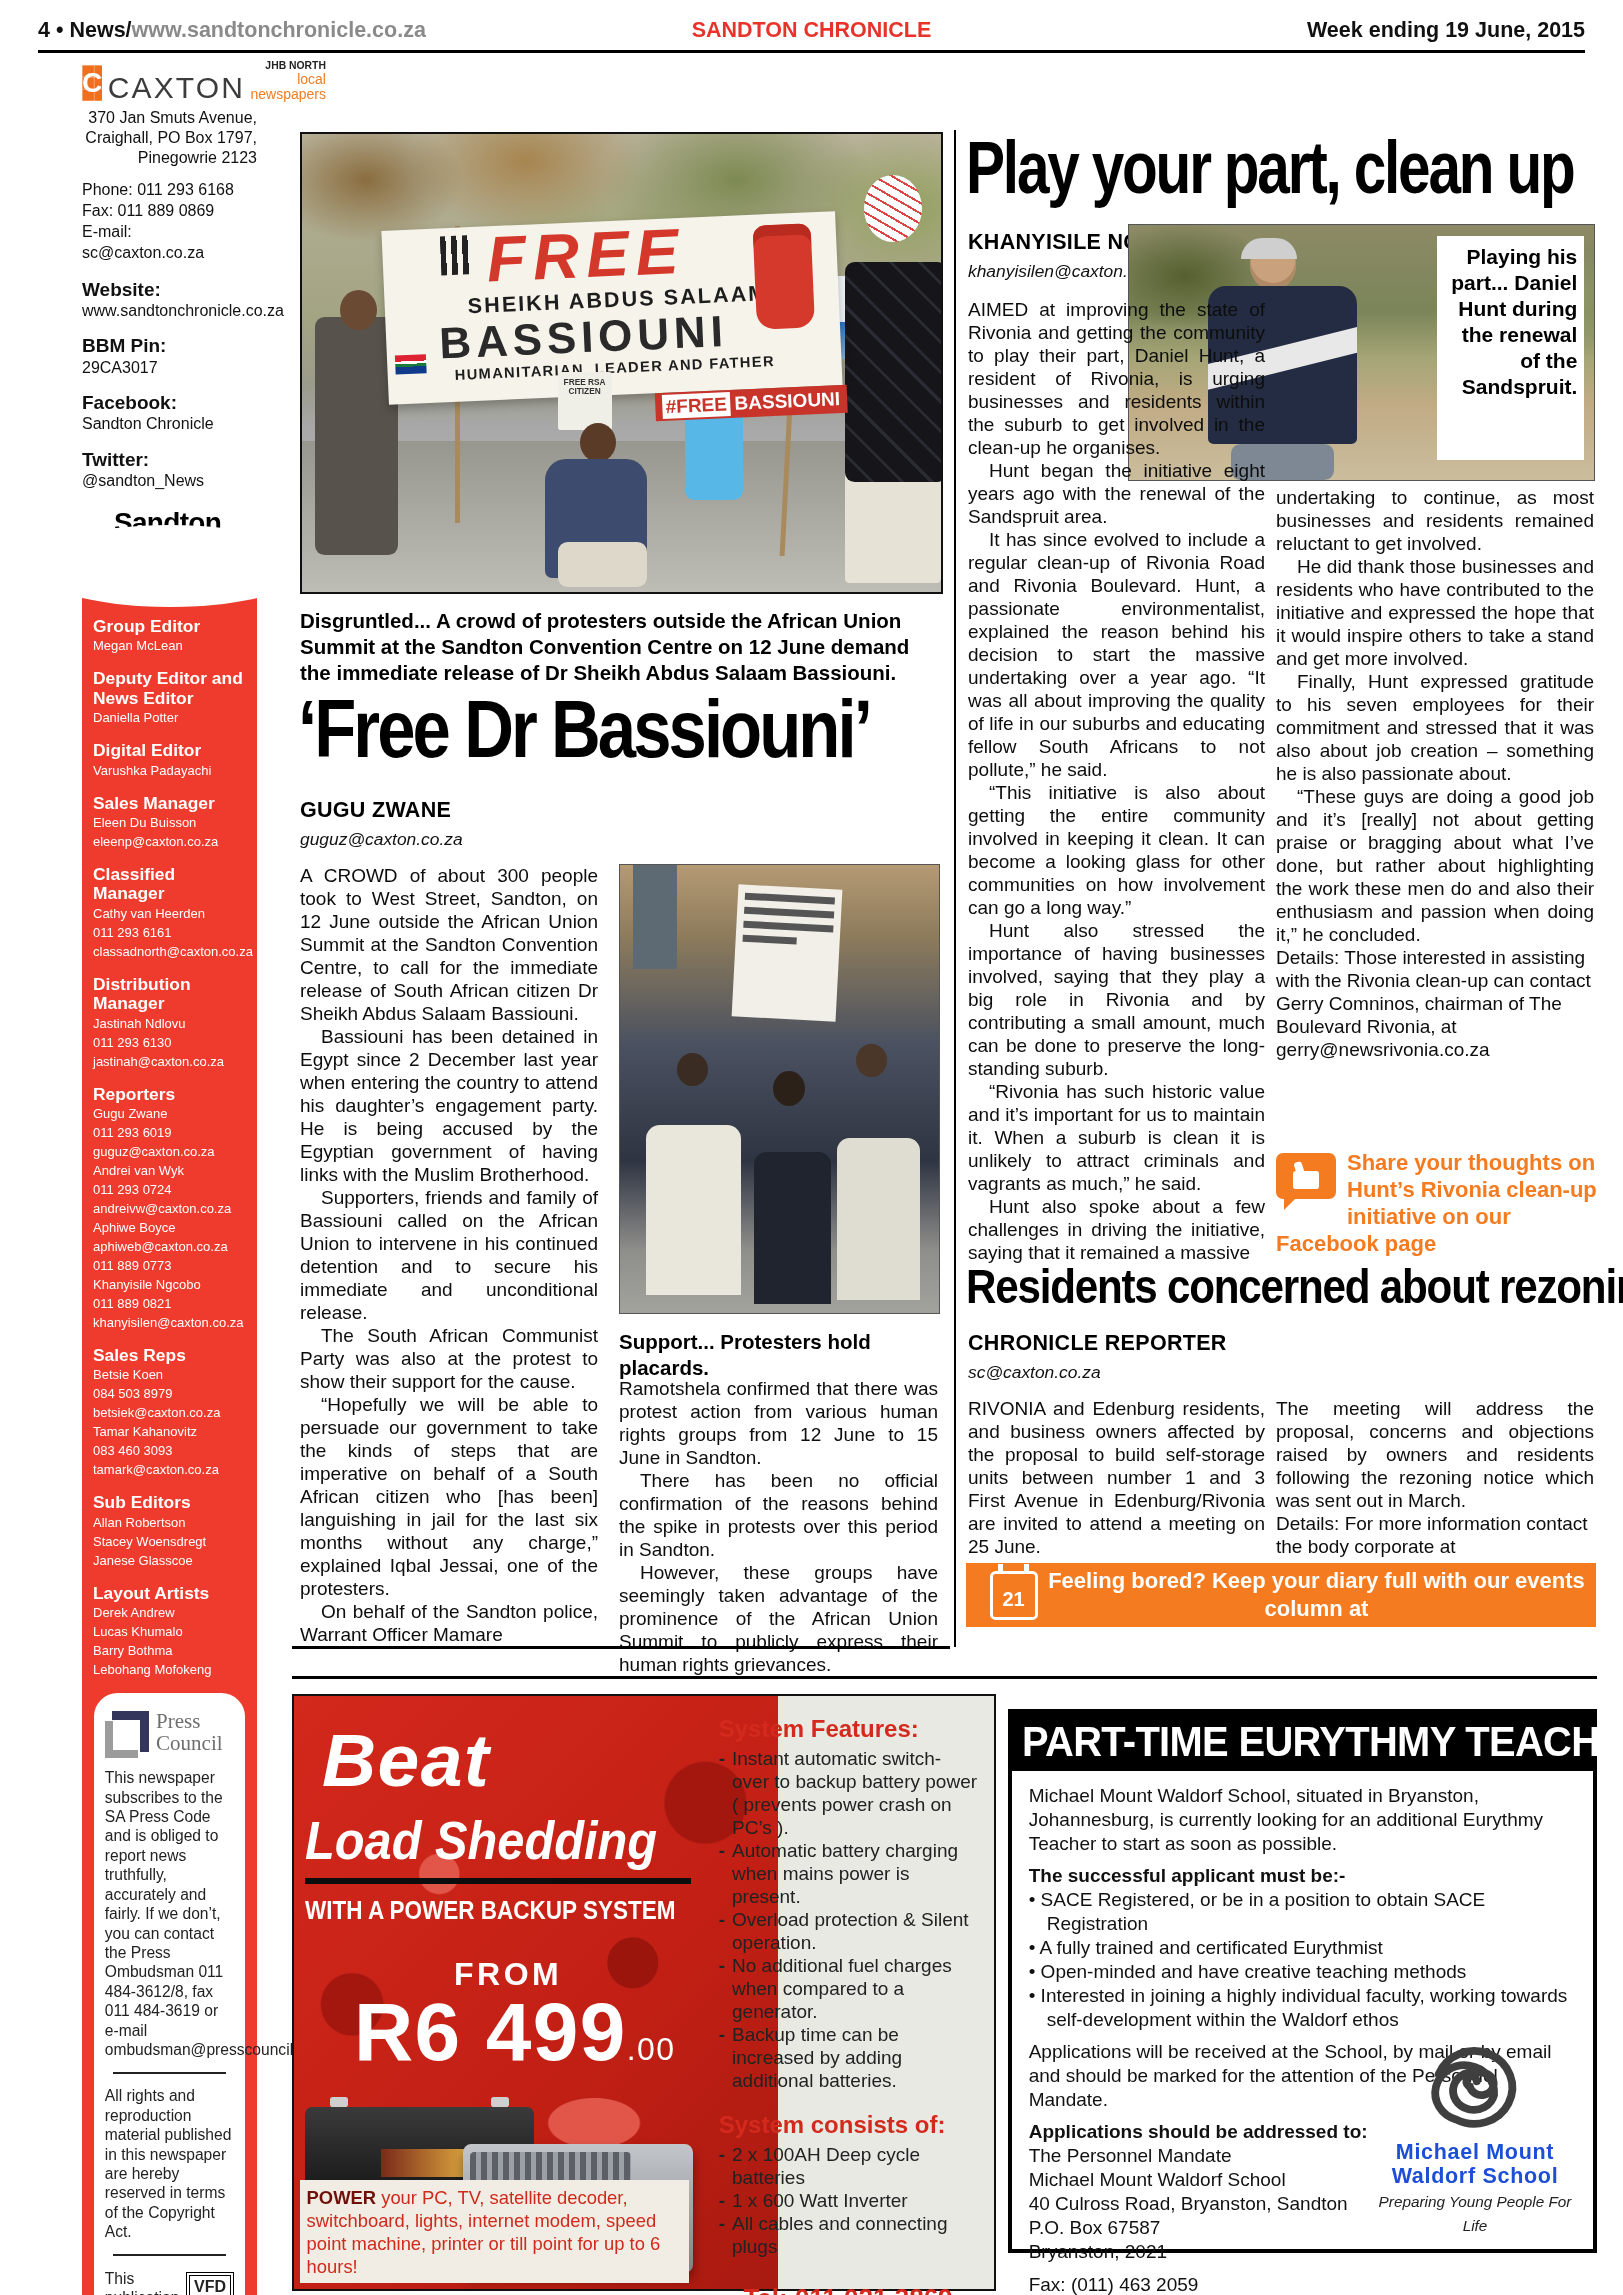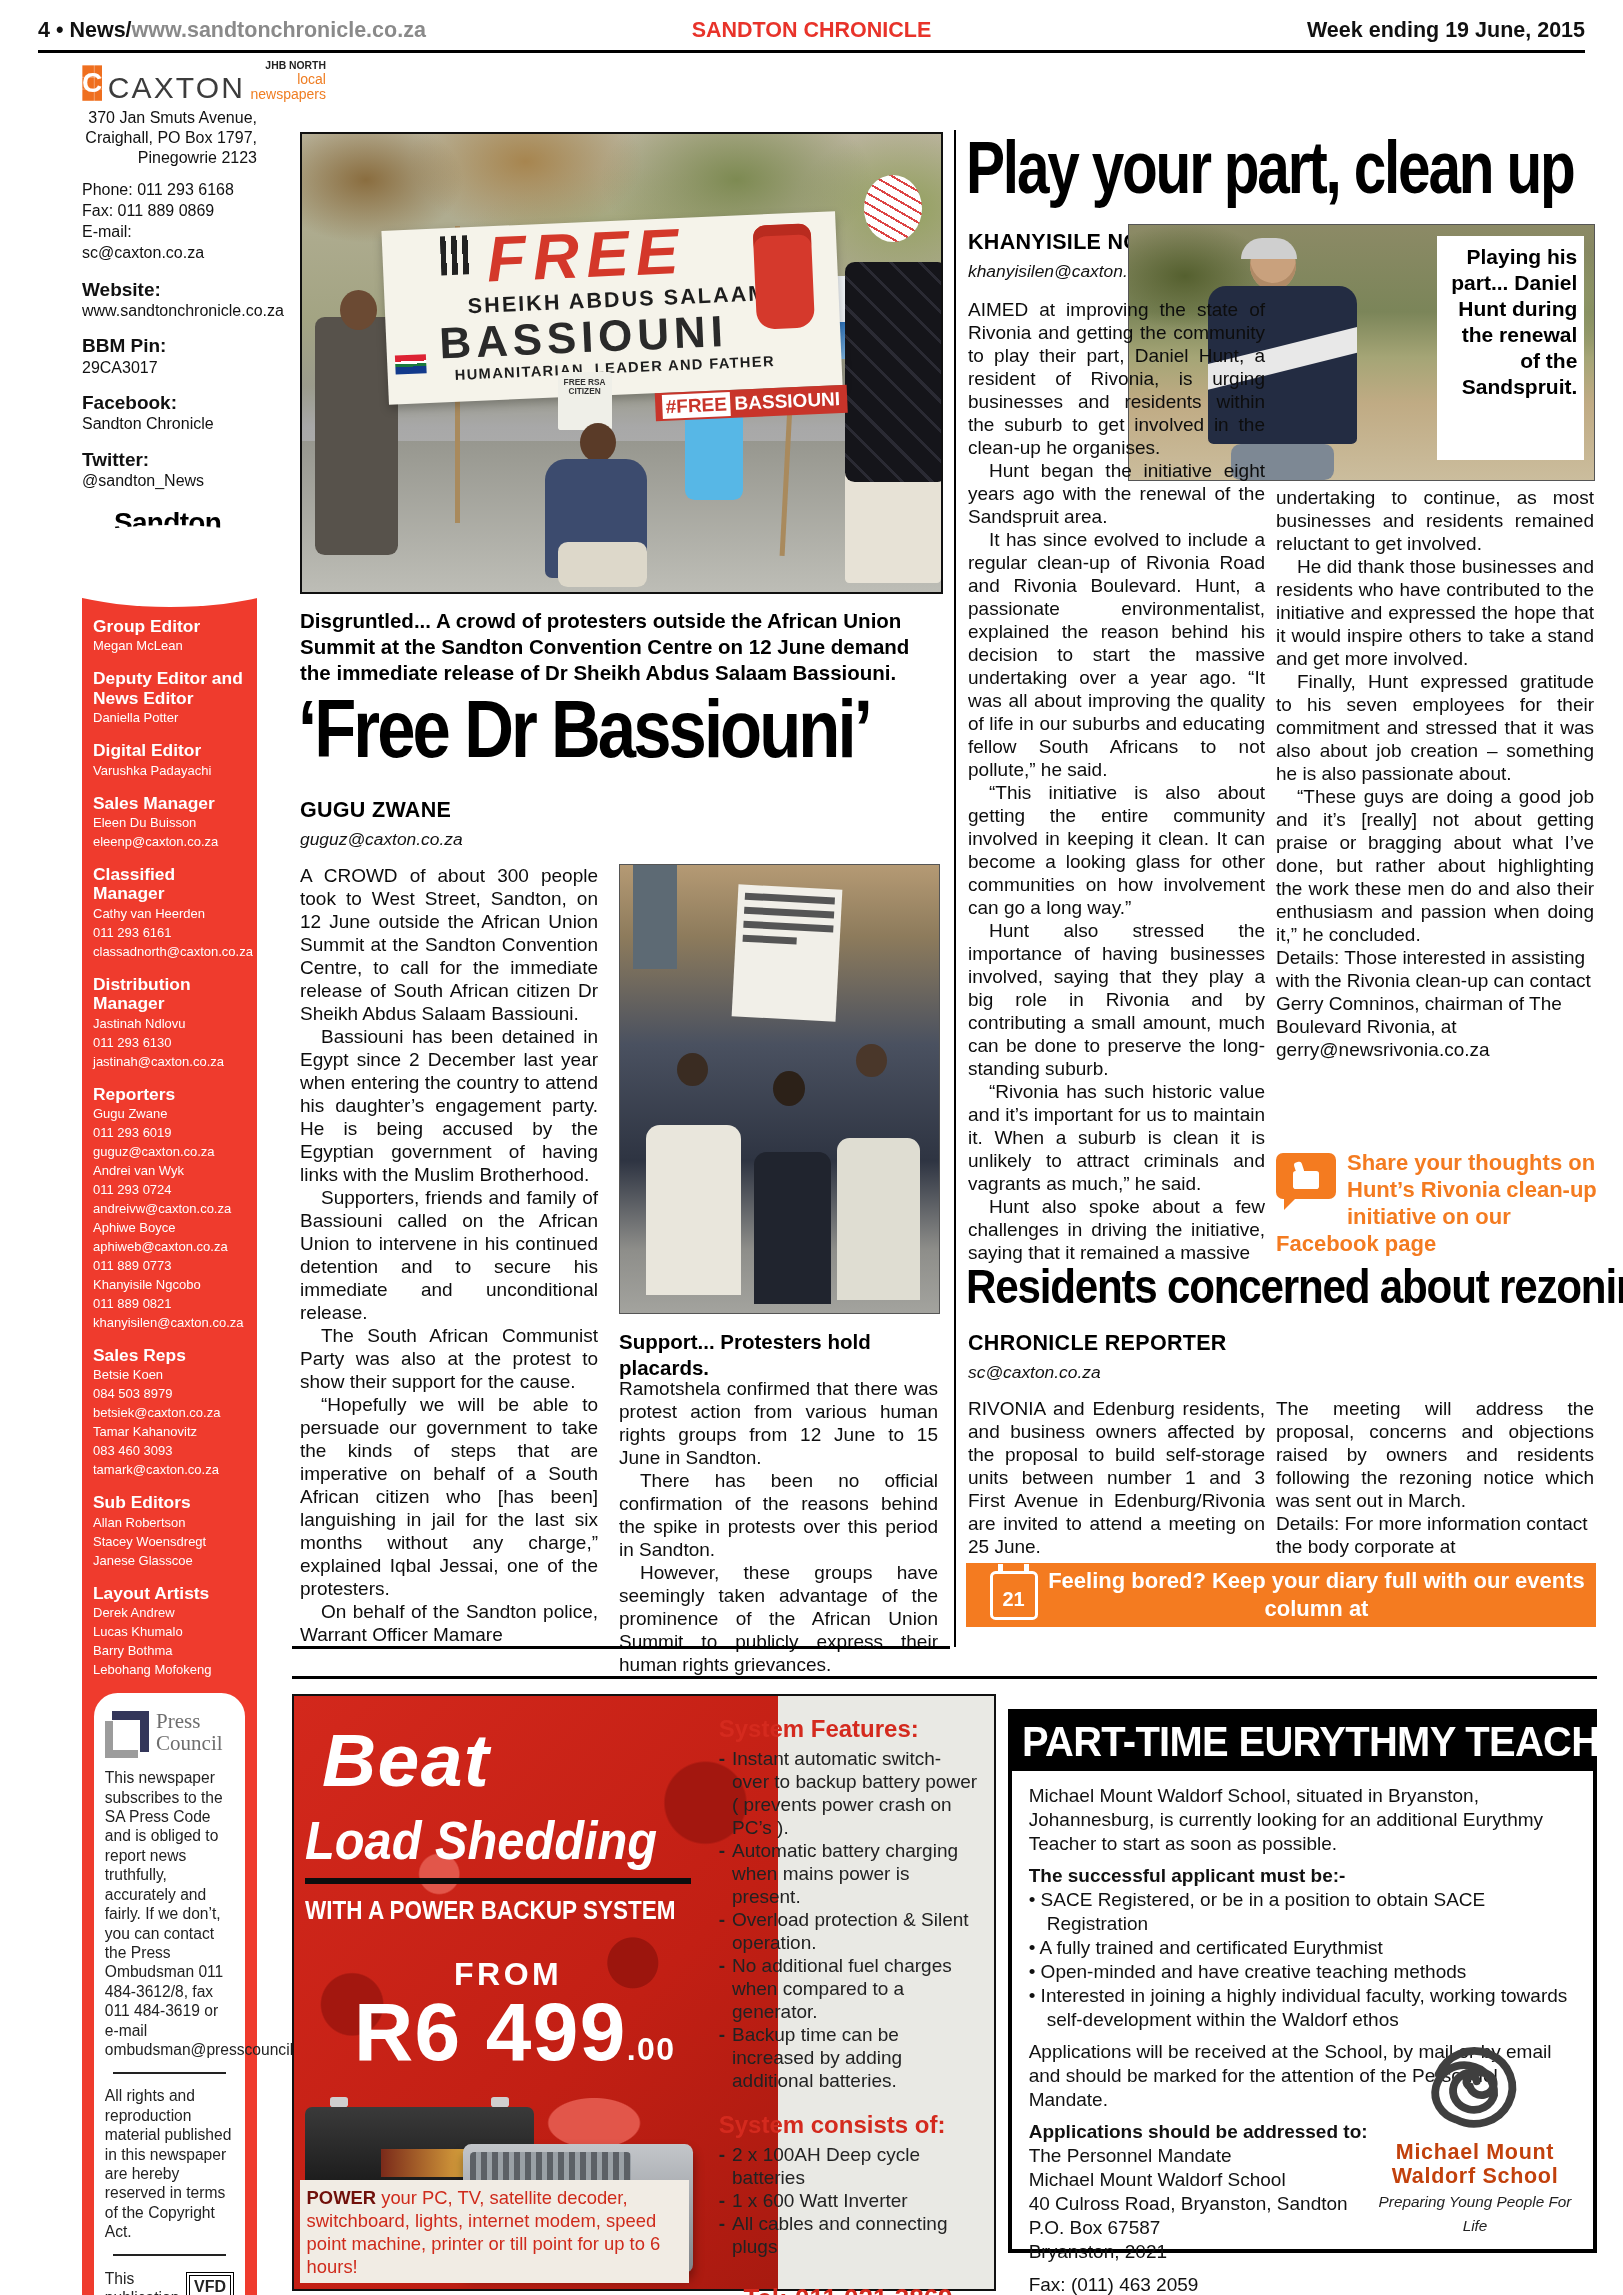--- a/index.html
+++ b/index.html
@@ -150,21 +150,21 @@
      radial-gradient(ellipse 90px 49px at 62% 72%,#e2564a 0 50%,transparent 52%),
      radial-gradient(circle 32px at 30% 30%,#e2564a 0 19.4px,transparent 21px),
      radial-gradient(circle 42px at 70% 45%,#9c150d 0 25px,transparent 26px),
      linear-gradient(135deg,#d3281c 0%,#c21f14 60%,#a81a10 100%)}
   .b1{position:absolute;left:28px;top:21px;font-style:italic;font-weight:800;font-size:75px;color:#fff;letter-spacing:1.4px}
   .b2{position:absolute;left:11px;top:114px;font-style:italic;font-weight:800;font-size:53px;color:#fff;white-space:nowrap;transform:scaleX(.92);transform-origin:left top}
   .bbar{position:absolute;left:11px;top:182px;width:386px;height:6.2px;background:#0d0d0d}
   .b3{position:absolute;left:11px;top:200px;font-weight:800;font-size:25px;color:#fff;white-space:nowrap;transform:scaleX(.9);transform-origin:left top}
   .bfrom{position:absolute;left:160px;top:260px;font-weight:800;font-size:32px;color:#fff;letter-spacing:3.5px}
   .bprice{position:absolute;left:60px;top:289px;color:#fff;font-weight:800;font-size:82px;letter-spacing:1.4px}
-  .bcents{font-size:32px;font-weight:700}
+  .bcents{font-size:32px;font-weight:400}
   .battery{position:absolute;left:11px;top:411px;width:229px;height:110px;background:linear-gradient(#3a3a3a,#0f0f0f);border-radius:7px;
            box-shadow:inset 0 -18px 0 #000}
   .battery::before,.battery::after{content:"";position:absolute;top:-9.7px;width:18px;height:9.7px;background:#cfcfcf;border-radius:2.8px}
   .battery::before{left:25px}.battery::after{right:25px}
   .batt-label{position:absolute;left:76px;top:42px;width:83px;height:28px;background:linear-gradient(90deg,#7a2a1a,#d8a13c)}
   .inverter{position:absolute;left:169px;top:448px;width:230px;height:129px;background:linear-gradient(#c3c6ca,#7e8287);border-radius:8.3px;
             box-shadow:0 7px 11px rgba(0,0,0,.4)}
   .inv-fins{position:absolute;left:7px;top:8.3px;right:62px;bottom:8.3px;
             background:repeating-linear-gradient(90deg,#5c6066 0 5.6px,#9aa0a6 5.6px 11px);border-radius:4.2px}
   .inv-btn{position:absolute;right:21px;bottom:18px;width:21px;height:21px;border-radius:50%;background:#4c5055}
@@ -179,21 +179,21 @@
 
   
   #adt{position:absolute;left:1008px;top:1709px;width:589px;height:544px;border:4.2px solid #000;background:#fff;box-sizing:border-box}
   .adt-bar{height:58px;background:#000;color:#fff;display:flex;align-items:center;padding-left:9.7px}
   .adt-title{font-weight:800;font-size:42px;letter-spacing:-0.7px;transform:scaleX(.95);transform-origin:left;white-space:nowrap}
   .adt-body{position:relative;padding:12.5px 16.7px 0;font-size:19px;line-height:24px;height:calc(100% - 58px);box-sizing:border-box}
   .adt-body .b{font-weight:bold}
   .gap{height:8.3px}
   .bullet{padding-left:18px;text-indent:-18px}
   .adt-logo{position:absolute;right:14px;bottom:11px;width:208px;text-align:center}
-  .adt-logo .nm{font-weight:bold;font-size:21.5px;line-height:23.6px;color:#c2410c;letter-spacing:0.7px}
+  .adt-logo .nm{font-weight:bold;font-size:21.5px;line-height:23.6px;color:#1d4ed8;letter-spacing:0.7px}
   .adt-logo .tg{font-style:italic;font-size:15.3px;color:#222;margin-top:1.4px}
 </style>
 </head>
 <body>
 
 <div class="page">
 
   <div class="hdr">
     <div class="hl"><span>4 • News/</span><span class="url">www.sandtonchronicle.co.za</span></div>
     <div class="hc">SANDTON CHRONICLE</div>

